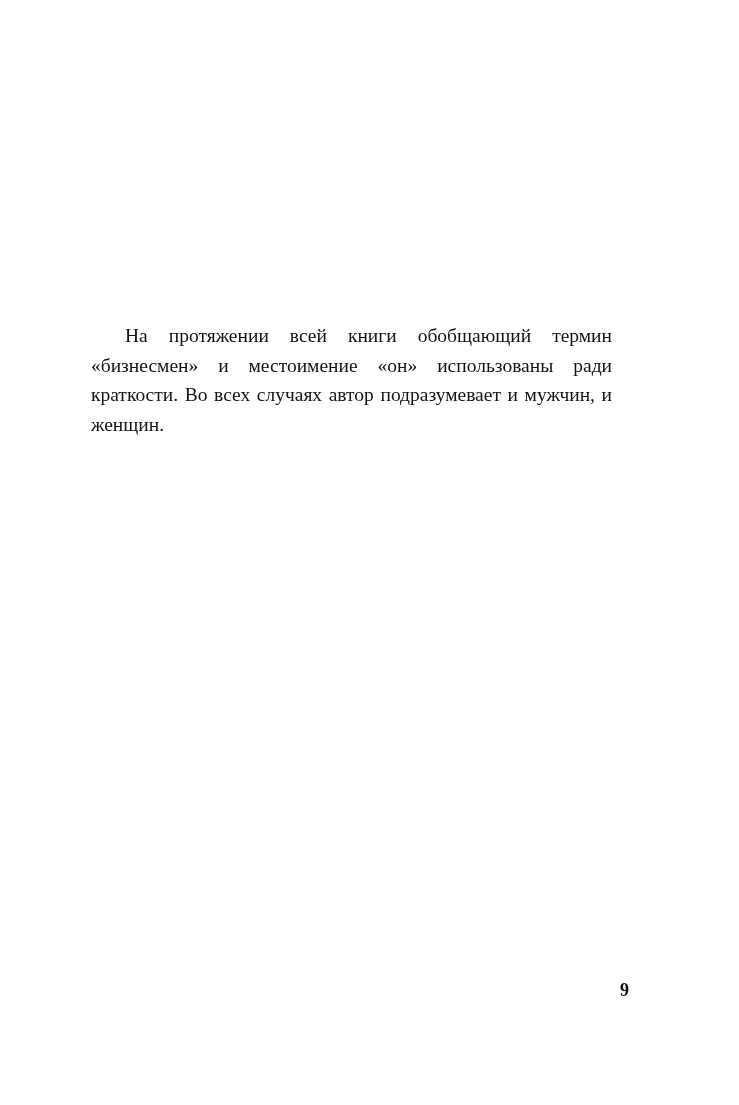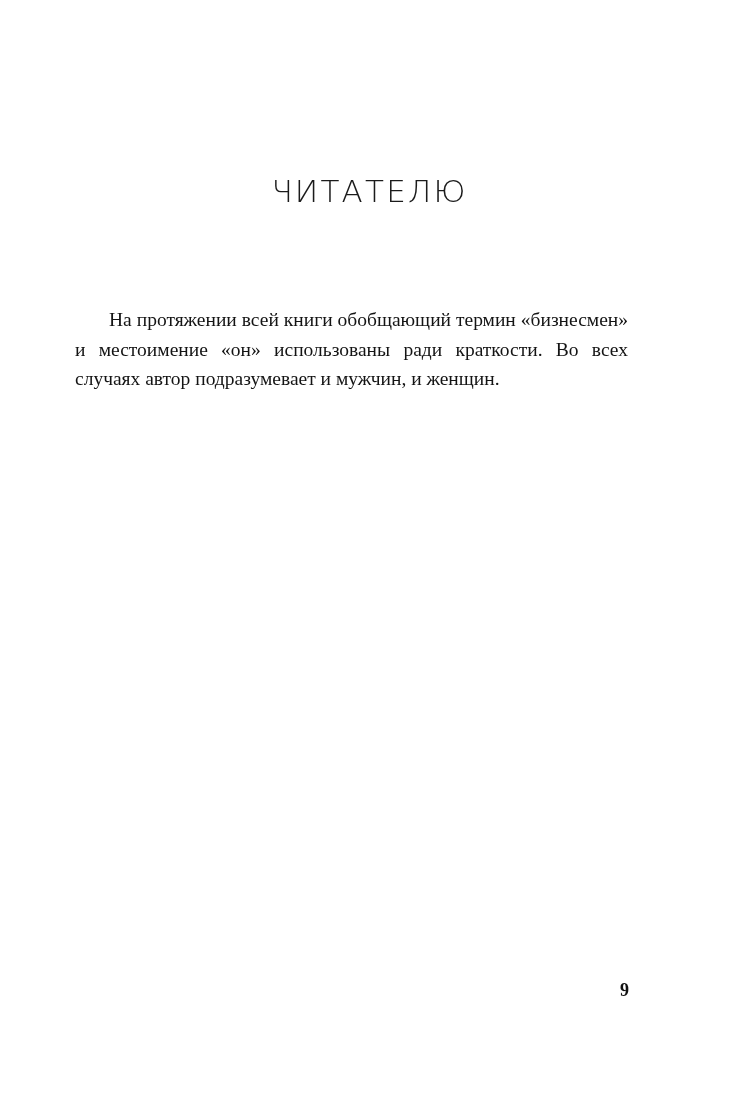--- a/index.html
+++ b/index.html
@@ -29,21 +29,21 @@
     color: #1b1b1b;
     white-space: nowrap;
   }
   .body-block {
     position: absolute;
     top: 305px;
     left: 75px;
     width: 553px;
   }
   .body-paragraph {
-    margin: 0;
+    margin: 16px;
     font-family: "Liberation Serif", serif;
     font-size: 19.5px;
     line-height: 29.5px;
     text-align: justify;
     text-indent: 34px;
     color: #141414;
     hyphens: manual;
   }
   .folio {
     position: absolute;
@@ -57,21 +57,20 @@
     font-weight: bold;
     font-size: 18px;
     color: #111111;
   }
 </style>
 </head>
 <body>
 
 <div class="page">
 
-  <h1 class="page-title">ЧИТАТЕЛЮ</h1>
 
   <div class="body-block">
     <p class="body-paragraph">На протяжении всей книги обобщающий термин «бизнесмен» и местоимение «он» использованы ради краткости. Во всех случаях автор подразумевает и муж­чин, и женщин.</p>
   </div>
 
   <div class="folio">9</div>
 
 </div>
 
 </body></html>

